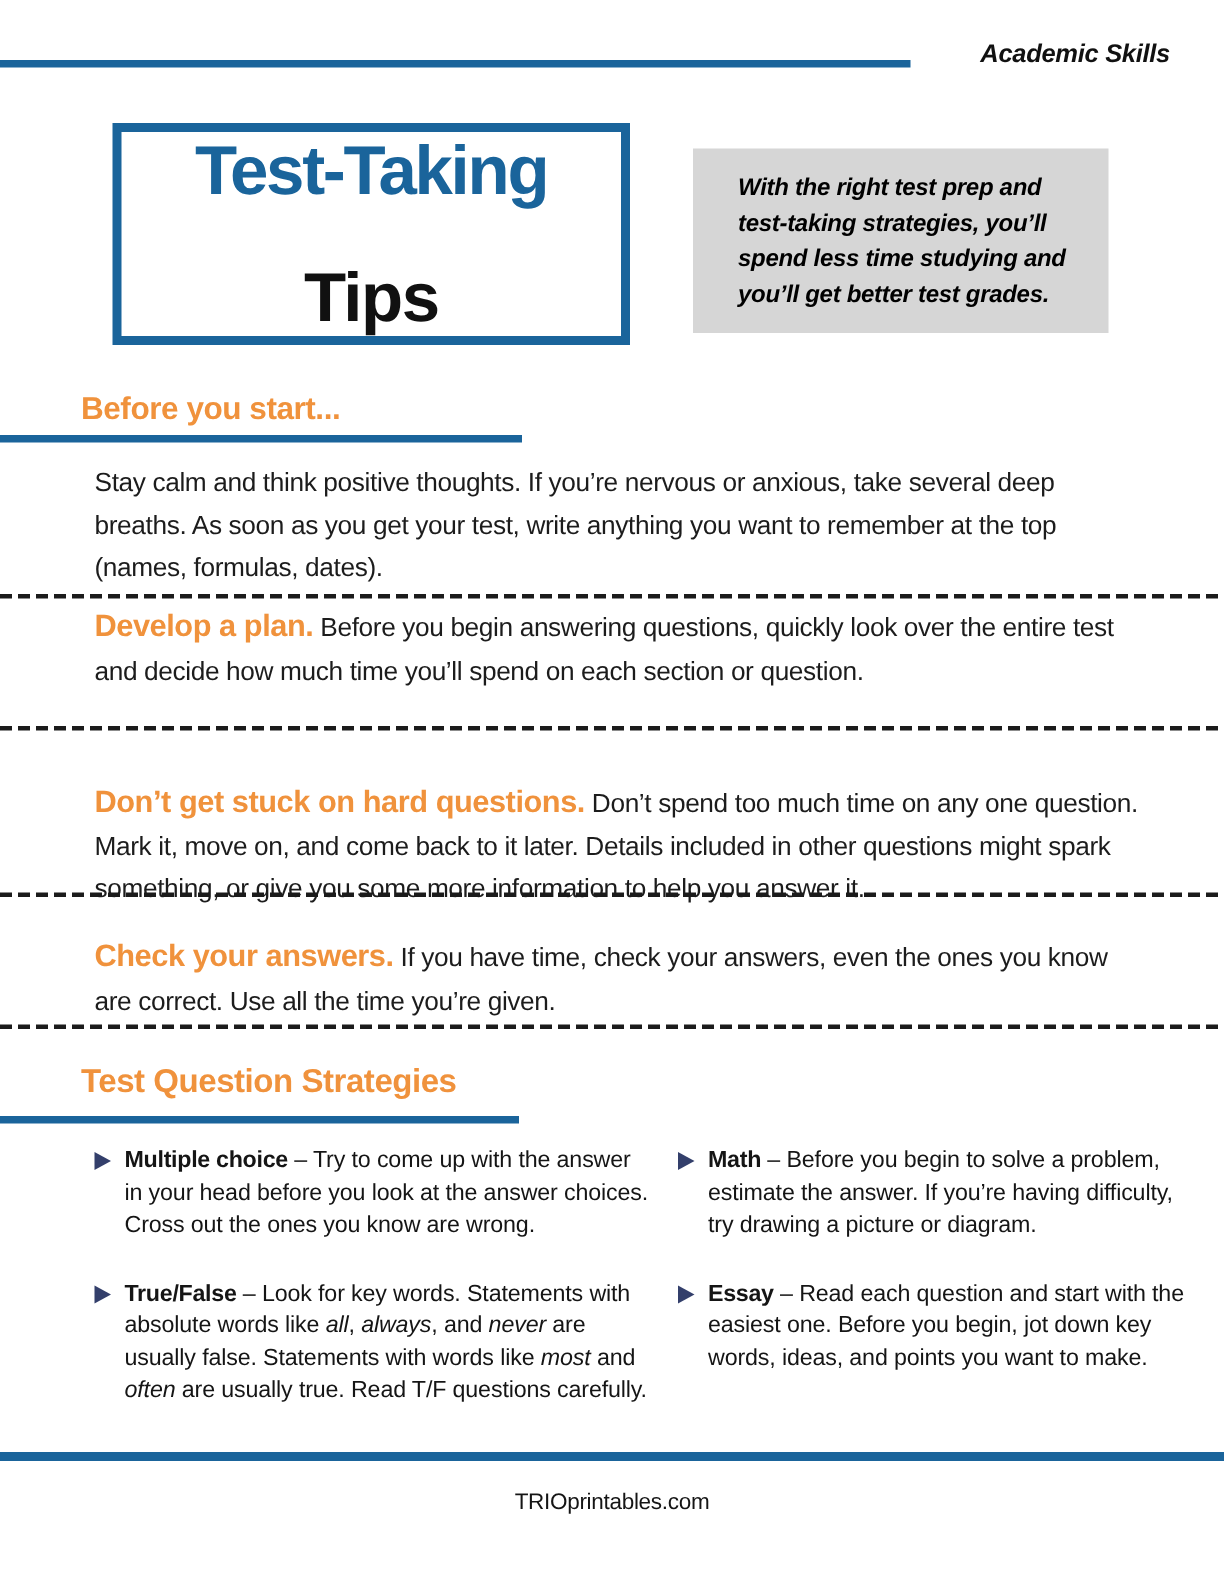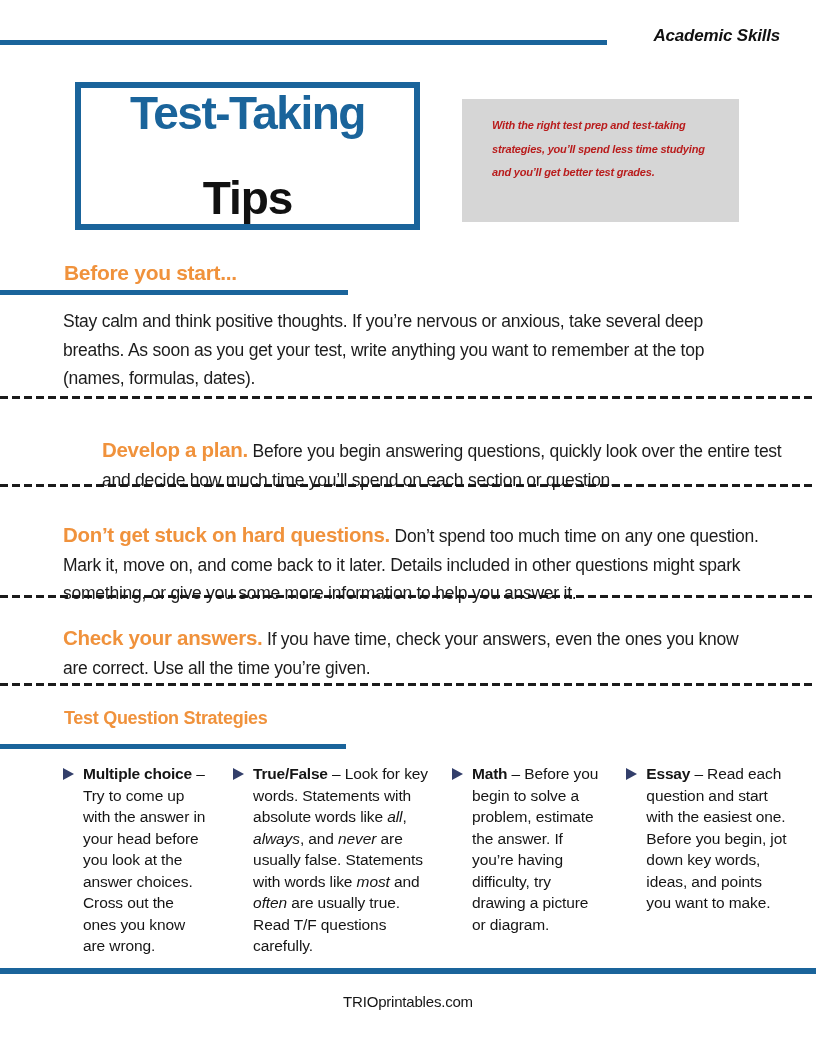--- a/index.html
+++ b/index.html
@@ -17,44 +17,44 @@
   .top-rule{position:absolute;left:0;top:40px;width:607px;height:5px;background:var(--blue);}
   .brand{position:absolute;top:26px;right:36px;font-size:17px;font-weight:bold;font-style:italic;color:#111;letter-spacing:-0.2px;}
 
   .title-box{position:absolute;left:75px;top:82px;width:345px;height:148px;border:6px solid var(--blue);
              display:flex;flex-direction:column;align-items:center;justify-content:space-between;background:#fff;}
   .title-line1{font-size:46px;font-weight:bold;color:var(--blue);letter-spacing:-1.5px;line-height:1.1;}
   .title-line2{font-size:46px;font-weight:bold;color:#111;letter-spacing:-1px;line-height:1.1;}
 
   .intro-box{position:absolute;left:462px;top:99px;width:277px;height:123px;background:var(--gray);
              padding:15px 24px 0 30px;}
-  .intro-box p{font-size:11px;font-style:italic;font-weight:bold;line-height:23.5px;color:#b91c1c;letter-spacing:-0.2px;}
+  .intro-box p{font-size:16px;font-style:italic;font-weight:bold;line-height:23.5px;color:#000000;letter-spacing:-0.2px;}
 
-  .sec-heading{position:absolute;left:64px;color:var(--orange);font-weight:bold;letter-spacing:-0.3px;}
+  .sec-heading{position:absolute;left:54px;color:var(--orange);font-weight:bold;letter-spacing:-0.3px;}
   .heading-before{top:261px;font-size:21px;}
-  .heading-strategies{top:708px;font-size:18px;}
+  .heading-strategies{top:708px;font-size:22px;}
   .blue-underline{position:absolute;left:0;height:5px;background:var(--blue);}
   .underline-before{top:290px;width:348px;}
   .underline-strategies{top:744px;width:346px;}
 
   .body-text{position:absolute;left:63px;font-size:17.5px;line-height:28.5px;letter-spacing:-0.25px;color:var(--ink);}
   .before-body{top:307px;width:672px;}
 
   .dash-rule{position:absolute;left:0;width:816px;height:3px;
              background:repeating-linear-gradient(90deg, #1b1b1b 0 8px, transparent 8px 12px);}
   .dash-1{top:396px;} .dash-2{top:484px;} .dash-3{top:595px;} .dash-4{top:683px;}
 
   .tip{position:absolute;left:63px;font-size:17.5px;line-height:28.5px;letter-spacing:-0.25px;}
   .tip .lead{color:var(--orange);font-weight:bold;font-size:20.5px;letter-spacing:-0.3px;}
-  .tip-0{top:436px;width:700px;margin-left:39px;}
+  .tip-0{top:404px;width:700px;}
   .tip-1{top:506px;width:706px;margin-top:15px;}
   .tip-2{top:624px;width:692px;}
 
   .strategy-columns{position:absolute;left:63px;top:763px;width:727px;display:flex;gap:17px;}
-  .strategy-col{display:flex;flex-direction:row;gap:24px;}
+  .strategy-col{display:flex;flex-direction:column;gap:24px;}
   .col-left{width:372px;}
   .col-right{width:338px;}
   .strategy-item{display:flex;align-items:flex-start;}
   .tri{flex:0 0 auto;width:0;height:0;margin:5px 9px 0 0;
        border-left:11px solid var(--bullet);border-top:6.5px solid transparent;border-bottom:6.5px solid transparent;}
   .strategy-text{font-size:15.5px;line-height:21.5px;letter-spacing:-0.1px;color:#151515;}
   .strategy-text strong{letter-spacing:-0.2px;}
   .strategy-text em{font-style:italic;}
 
   .footer-rule{position:absolute;left:0;top:968px;width:816px;height:6px;background:var(--blue);}

